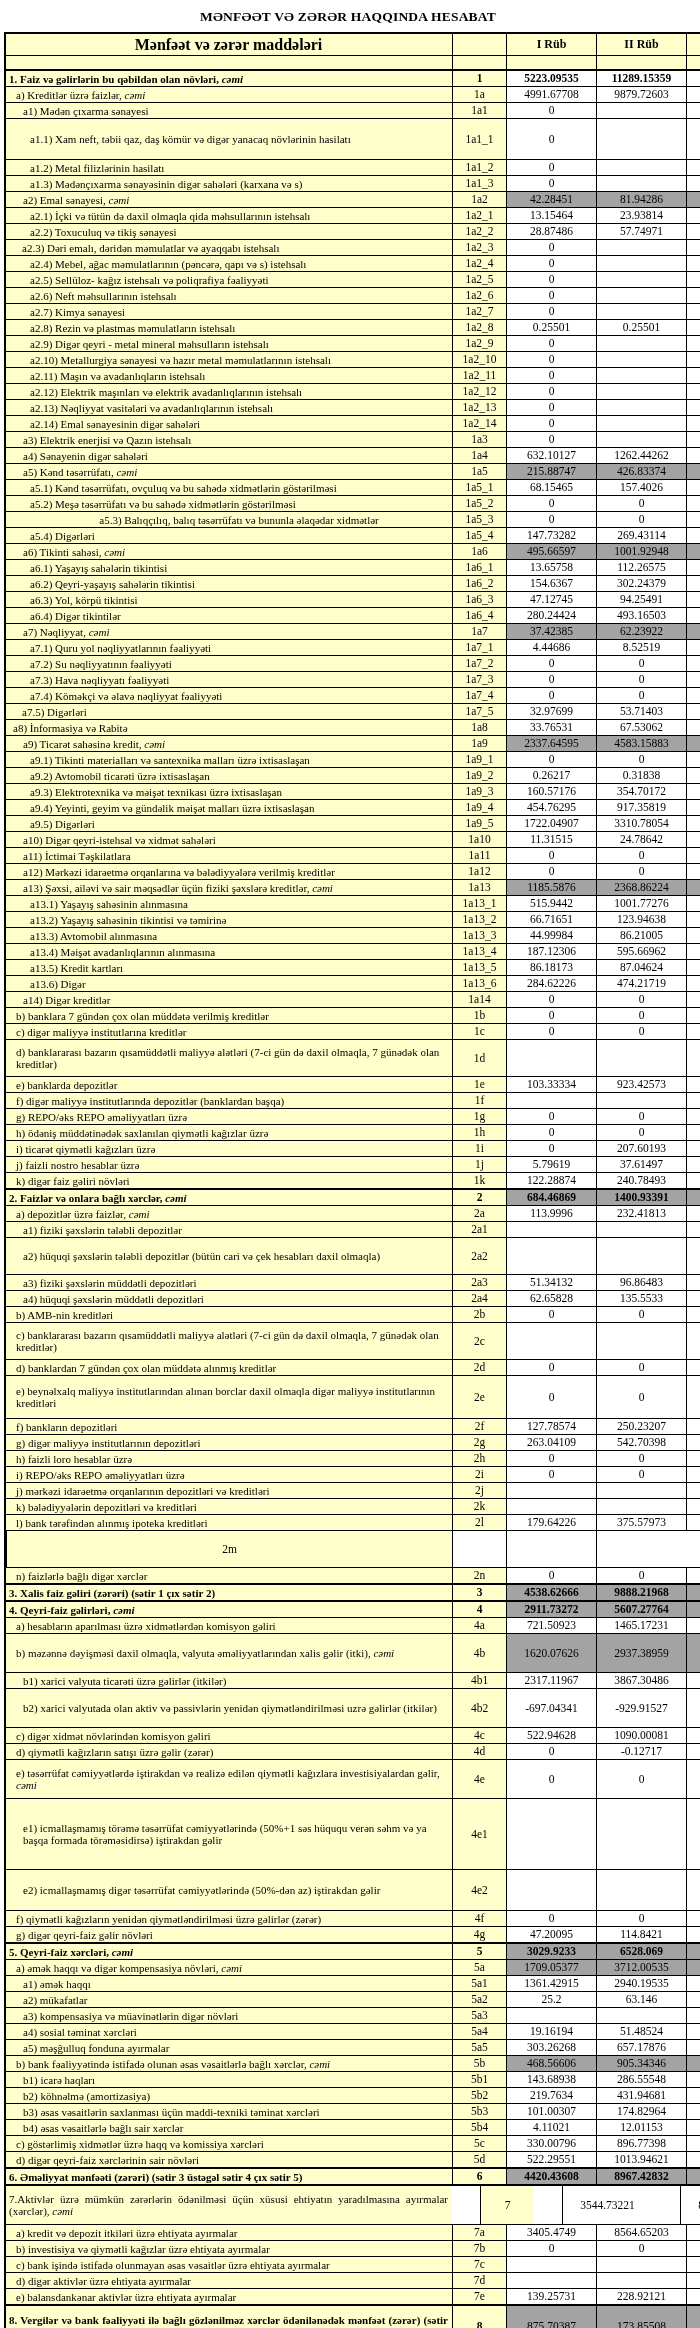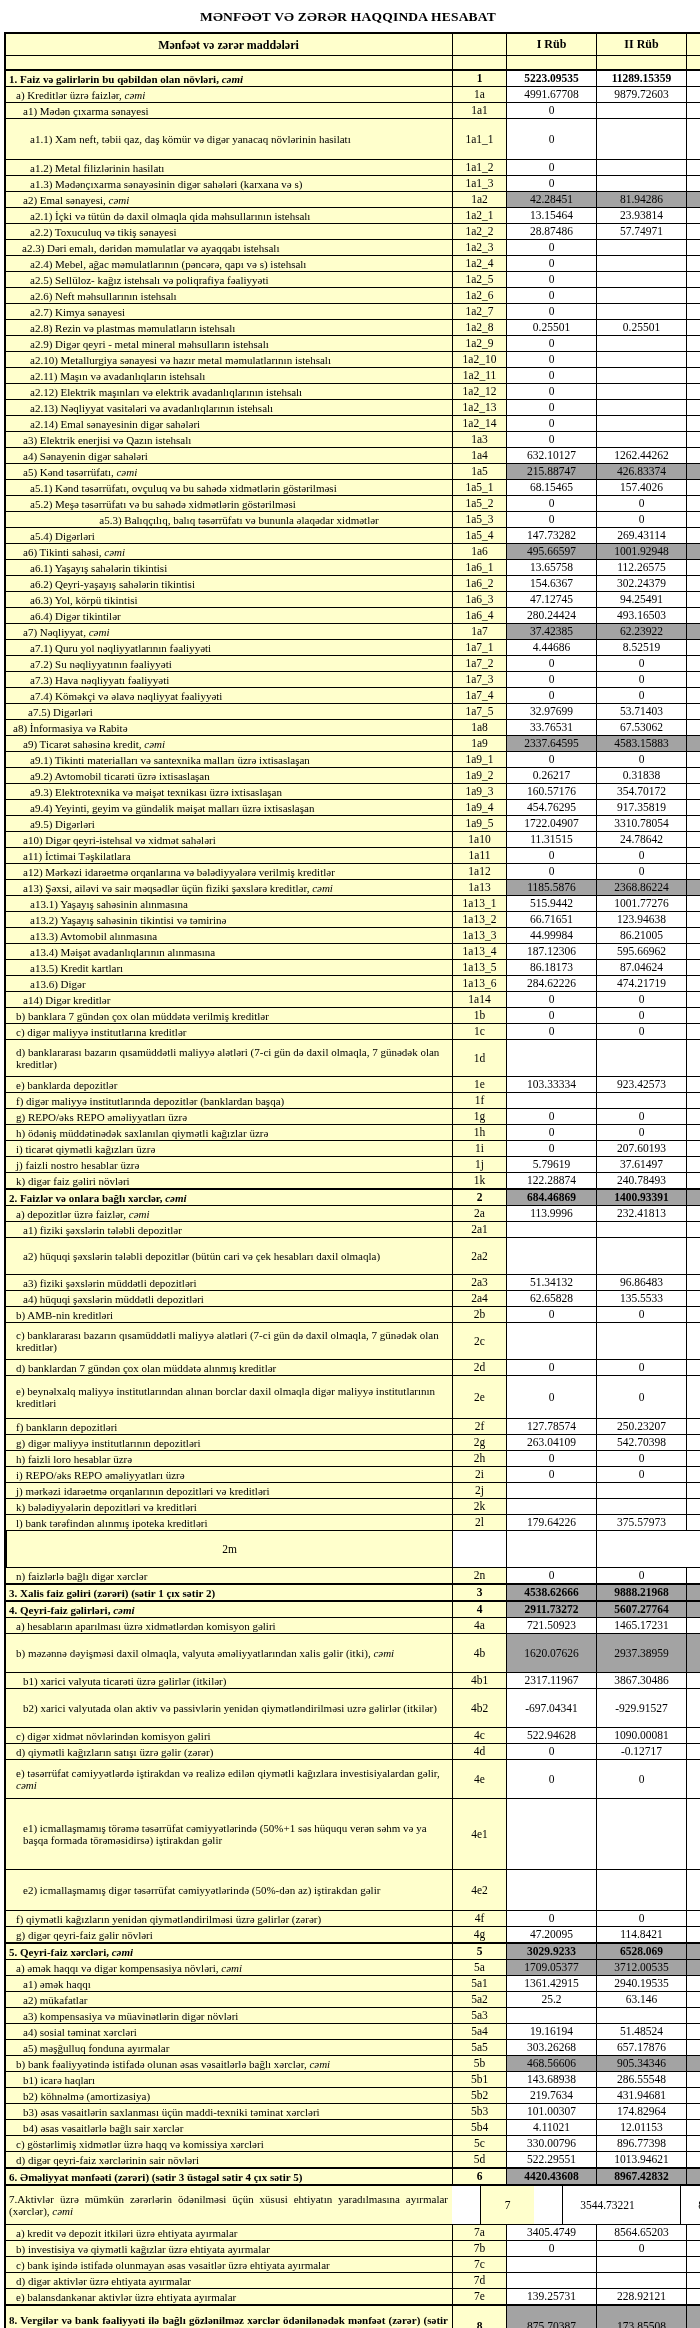--- a/index.html
+++ b/index.html
@@ -10,21 +10,21 @@
   .row:first-child{border-top:0;}
   .row.sec{border-top:2px solid #000;}
   .cell{border-left:1px solid #000;display:flex;align-items:center;justify-content:center;
         text-align:center;font-size:11.5px;line-height:12.5px;background:#fff;padding:1px 2px;box-sizing:border-box;min-width:0;}
   .cell.lab{border-left:0;justify-content:flex-start;text-align:left;background:#ffffcc;font-size:11px;line-height:12px;padding:1px 4px 1px 3px;}
   .cell.code{background:#ffffcc;}
   .yellow{background:#a3a3a3;}
   .bold{font-weight:bold;}
   .just span{text-align:justify;width:100%;}
   .hdr .cell{background:#ffffcc;font-weight:bold;font-size:12px;min-height:21px;}
-  .hdr .cell.lab{justify-content:center;text-align:center;font-size:12px;}
+  .hdr .cell.lab{justify-content:center;text-align:center;font-size:16px;}
   .spacer{min-height:13px;}
   .spacer .cell{background:#ffffcc;}
   .lab span{display:inline-block;}
 </style>
 </head>
 <body>
 
 <div class="title">MƏNFƏƏT VƏ ZƏRƏR HAQQINDA HESABAT</div>
 
 <div class="tbl">
@@ -379,21 +379,21 @@
       <div class="row">
         <div class="cell lab" style="padding-left: 24px;">
           <span>a7.4) Köməkçi və əlavə nəqliyyat fəaliyyəti</span>
         </div>
         <div class="cell code">1a7_4</div>
         <div class="cell">0</div>
         <div class="cell">0</div>
         <div class="cell"></div>
       </div>
       <div class="row">
-        <div class="cell lab" style="padding-left: 22px;">
+        <div class="cell lab" style="padding-left: 16px;">
           <span>a7.5) Digərləri</span>
         </div>
         <div class="cell code">1a7_5</div>
         <div class="cell">32.97699</div>
         <div class="cell">53.71403</div>
         <div class="cell"></div>
       </div>
       <div class="row">
         <div class="cell lab" style="padding-left: 7px;">
           <span>a8) İnformasiya və Rabitə</span>

